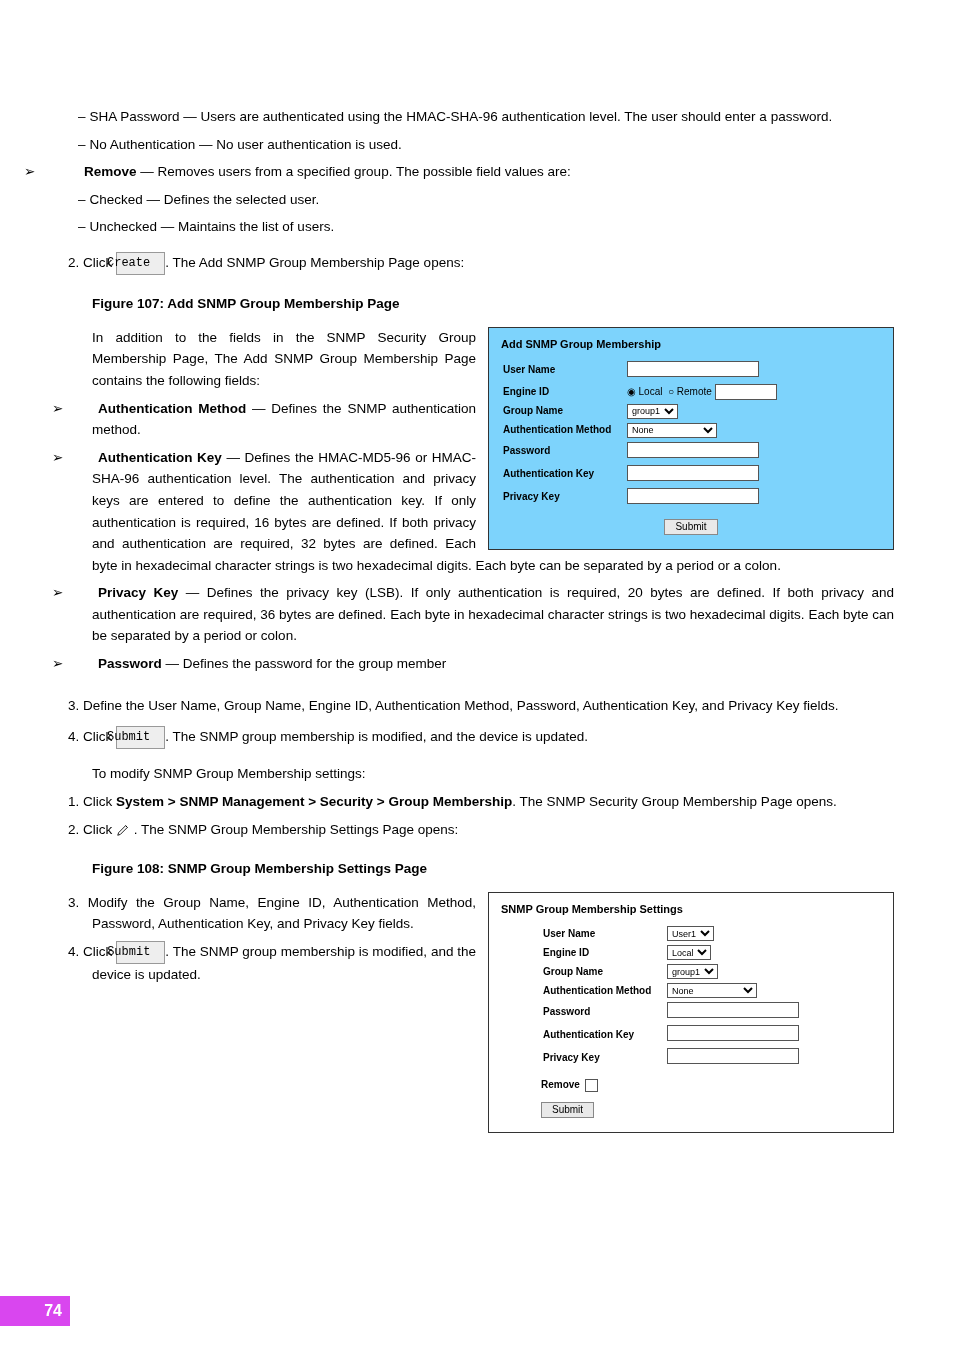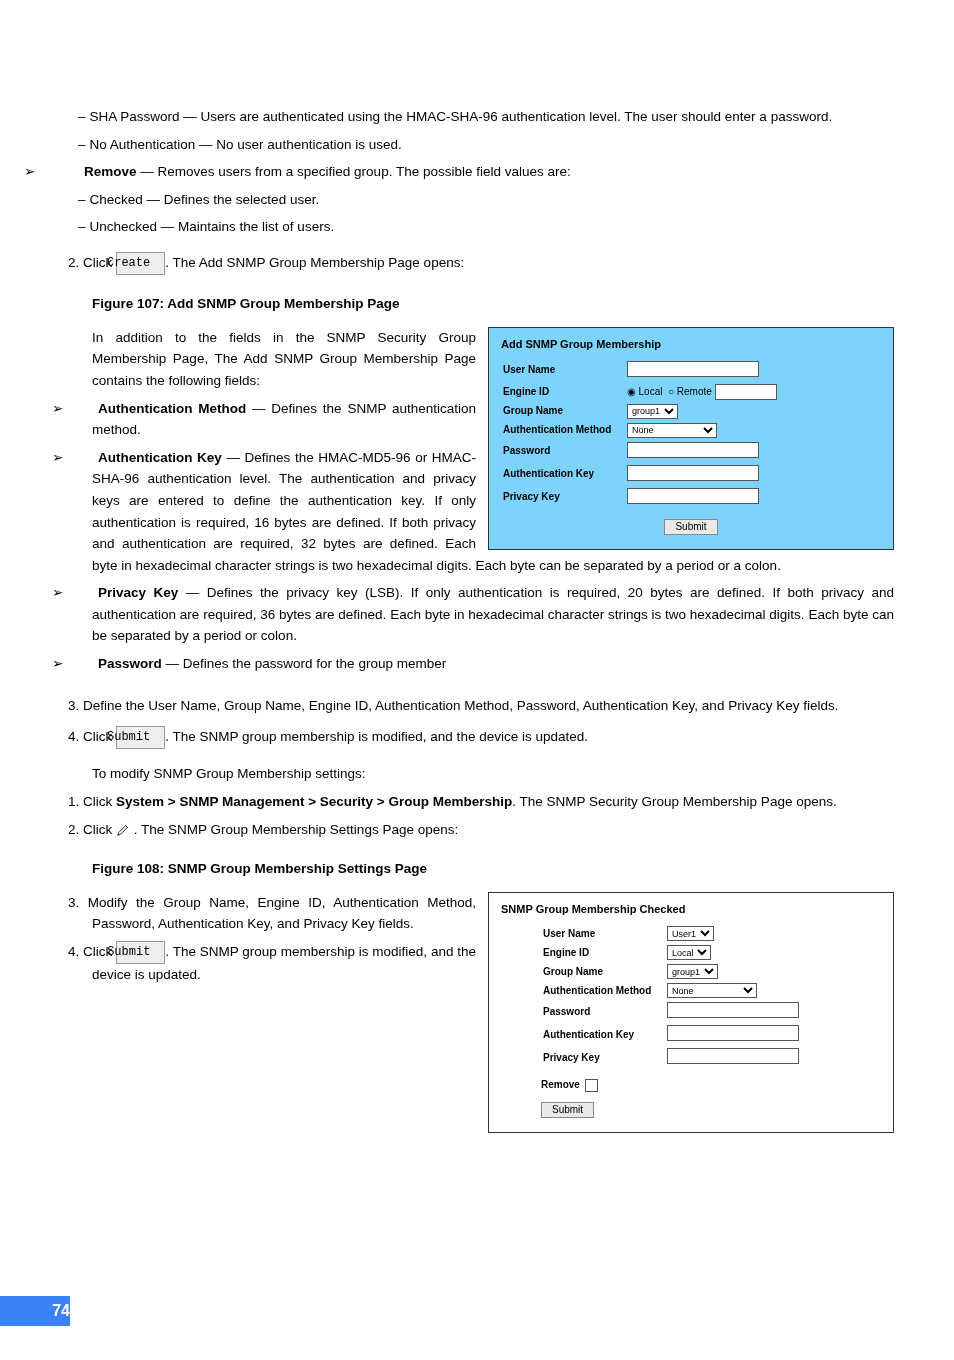--- a/index.html
+++ b/index.html
@@ -97,25 +97,26 @@
     vertical-align: middle;
   }
 
   
   .page-footer {
     position: absolute;
     left: 0;
     bottom: 34px;
     width: 70px;
     height: 30px;
-    background: #3b82f6;
+    background: #d946ef;
     color: #fff;
     font-size: 16px;
     font-weight: bold;
     text-align: right;
+    padding-right: 8px;
     line-height: 30px;
     box-sizing: border-box;
   }
 
   .para { margin: 6px 0; text-align: justify; }
   .mt10 { margin-top: 10px; }
   .mt14 { margin-top: 14px; }
 </style>
 </head>
 <body>
@@ -220,21 +221,21 @@
 <div class="para num-step">
   <span>2.   Click </span><svg class="pencil" viewBox="0 0 16 16">
       <path d="M2 14 L3 11 L11 3 L13 5 L5 13 Z" fill="none" stroke="#000" stroke-width="1"></path>
       <path d="M11 3 L13 5" stroke="#000" stroke-width="1"></path>
     </svg><span> . The </span><span class="em">SNMP Group Membership Settings Page</span><span> opens:</span>
 </div>
 
 <div class="section-head">Figure 108: SNMP Group Membership Settings Page</div>
 
 <div class="fig-right2">
-  <div class="title">SNMP Group Membership Checked</div>
+  <div class="title">SNMP Group Membership Settings</div>
   <div class="inner">
   <table>
     <tbody>
           <tr>
             <td class="lbl">User Name</td>
             <td><select class="sel"><option>User1</option></select></td>
           </tr>
     <tr>
             <td class="lbl">Engine ID</td>
             <td><select class="sel"><option>Local</option></select></td>

